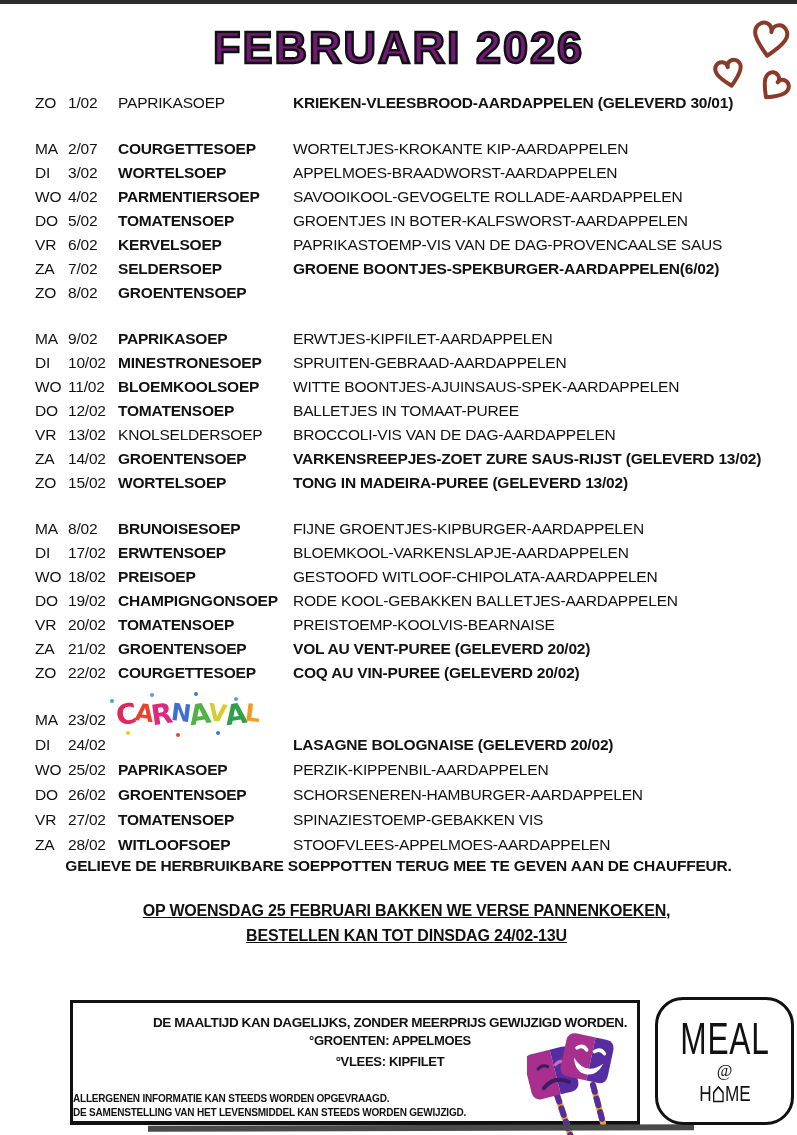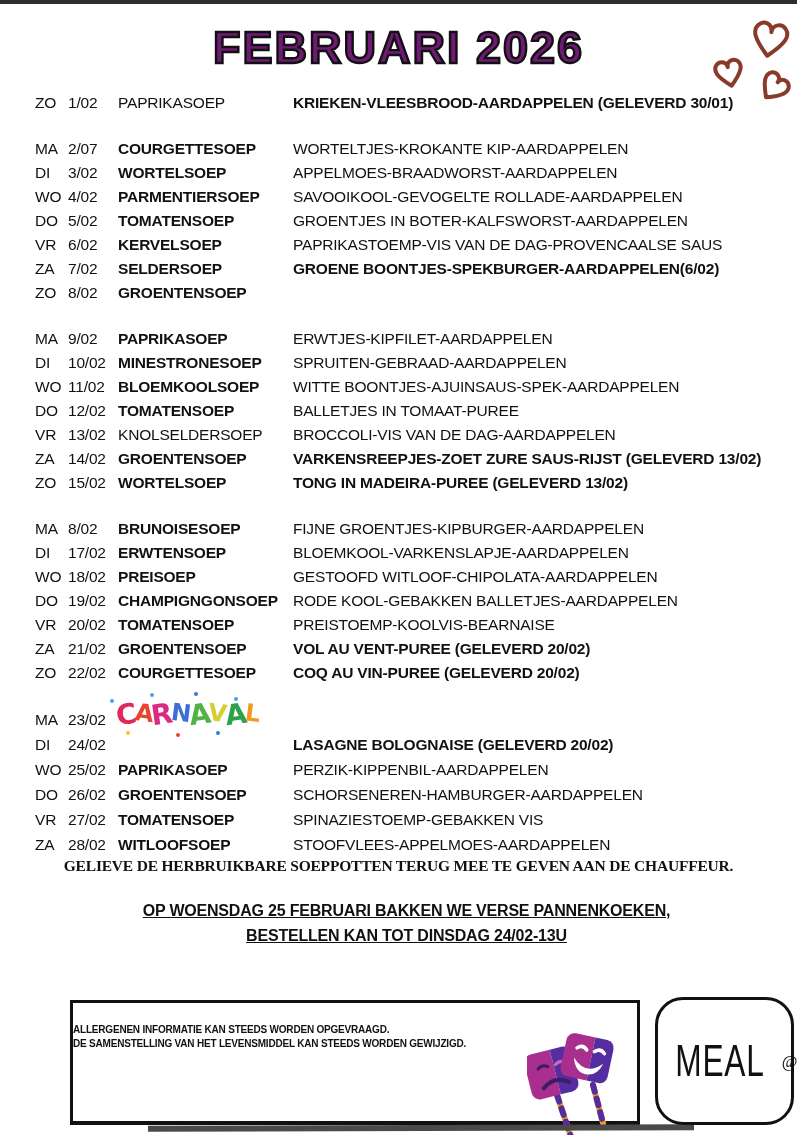--- a/index.html
+++ b/index.html
@@ -41,21 +41,21 @@
   .confetti span:nth-child(2){left:34px;top:-4px;background:#4aa3e0;}
   .confetti span:nth-child(3){left:78px;top:-5px;background:#3b77d8;}
   .confetti span:nth-child(4){left:118px;top:0px;background:#4aa3e0;}
   .confetti span:nth-child(5){left:126px;top:22px;background:#e84393;}
   .confetti span:nth-child(6){left:10px;top:34px;background:#f5c518;}
   .confetti span:nth-child(7){left:60px;top:36px;background:#e8432e;}
   .confetti span:nth-child(8){left:100px;top:34px;background:#3b77d8;}
   
   .notice{
     position:absolute;top:857px;left:0;width:100%;text-align:center;
-    font-weight:bold;font-size:15.5px;letter-spacing:-0.2px;font-family:Liberation Serif, serif;
+    font-weight:bold;font-size:15.5px;letter-spacing:-0.2px;
   }
   .pancakes{position:absolute;top:899px;left:8px;width:100%;text-align:center;text-decoration:underline;}
   .pancakes .pl{font-weight:bold;font-size:16px;letter-spacing:-0.2px;line-height:24.5px;}
   
   .infobox{
     position:absolute;left:70px;top:1000px;width:564px;height:118px;
     border:3px solid #111;border-bottom-width:4px;background:#fff;
   }
   .infobox .main-lines{padding-top:12px;padding-left:70px;text-align:center;}
   .infobox .ml1{font-weight:bold;font-size:13.5px;letter-spacing:-0.4px;}
@@ -64,21 +64,21 @@
   .infobox .sl{font-weight:bold;font-size:10px;letter-spacing:-0.2px;line-height:14px;}
   .masks{position:absolute;right:14px;bottom:-18px;width:96px;height:112px;}
   .box-underline{
     position:absolute;left:148px;top:1125px;width:546px;height:6px;
     background:#4a4a4a;transform:rotate(-0.15deg);
   }
   
   .logo{
     position:absolute;left:655px;top:997px;width:133px;height:122px;
     border:3px solid #111;border-radius:28px;background:#fff;
-    display:flex;flex-direction:row;align-items:center;
+    display:flex;flex-direction:column;align-items:center;justify-content:center;
   }
   .logo .meal{font-size:44px;line-height:44px;font-weight:normal;letter-spacing:1px;transform:scaleX(0.72);}
   .logo .at{font-family:"Liberation Serif",serif;font-size:17px;line-height:18px;margin-top:1px;}
   .logo .home{font-size:22px;line-height:24px;display:flex;align-items:center;transform:scaleX(0.78);margin-top:2px;}
   .logo .home svg{margin:0 -1px;}
 </style>
 </head>
 <body>
 
 <div class="topbar"></div>
@@ -282,20 +282,25 @@
 </div>
 
 <div class="notice">GELIEVE DE HERBRUIKBARE SOEPPOTTEN TERUG MEE TE GEVEN AAN DE CHAUFFEUR.</div>
 
 <div class="pancakes">
   <div class="pl">OP WOENSDAG 25 FEBRUARI BAKKEN WE VERSE PANNENKOEKEN,</div>
   <div class="pl">BESTELLEN KAN TOT DINSDAG 24/02-13U</div>
 </div>
 
 <div class="infobox">
+  <div class="main-lines">
+    <div class="ml1">DE MAALTIJD KAN DAGELIJKS, ZONDER MEERPRIJS GEWIJZIGD WORDEN.</div>
+    <div class="ml2">°GROENTEN: APPELMOES</div>
+    <div class="ml3">°VLEES: KIPFILET</div>
+  </div>
   <div class="small-lines">
     <div class="sl">ALLERGENEN INFORMATIE KAN STEEDS WORDEN OPGEVRAAGD.</div>
     <div class="sl">DE SAMENSTELLING VAN HET LEVENSMIDDEL KAN STEEDS WORDEN GEWIJZIGD.</div>
   </div>
   <div class="masks">
     <svg width="96" height="112" viewBox="0 0 96 112">
 
       <g stroke-width="6" stroke-linecap="round">
         <line x1="30" y1="68" x2="44" y2="110" stroke="#eda41f"></line>
         <line x1="30" y1="68" x2="44" y2="110" stroke="#552da0" stroke-dasharray="7 7"></line>

